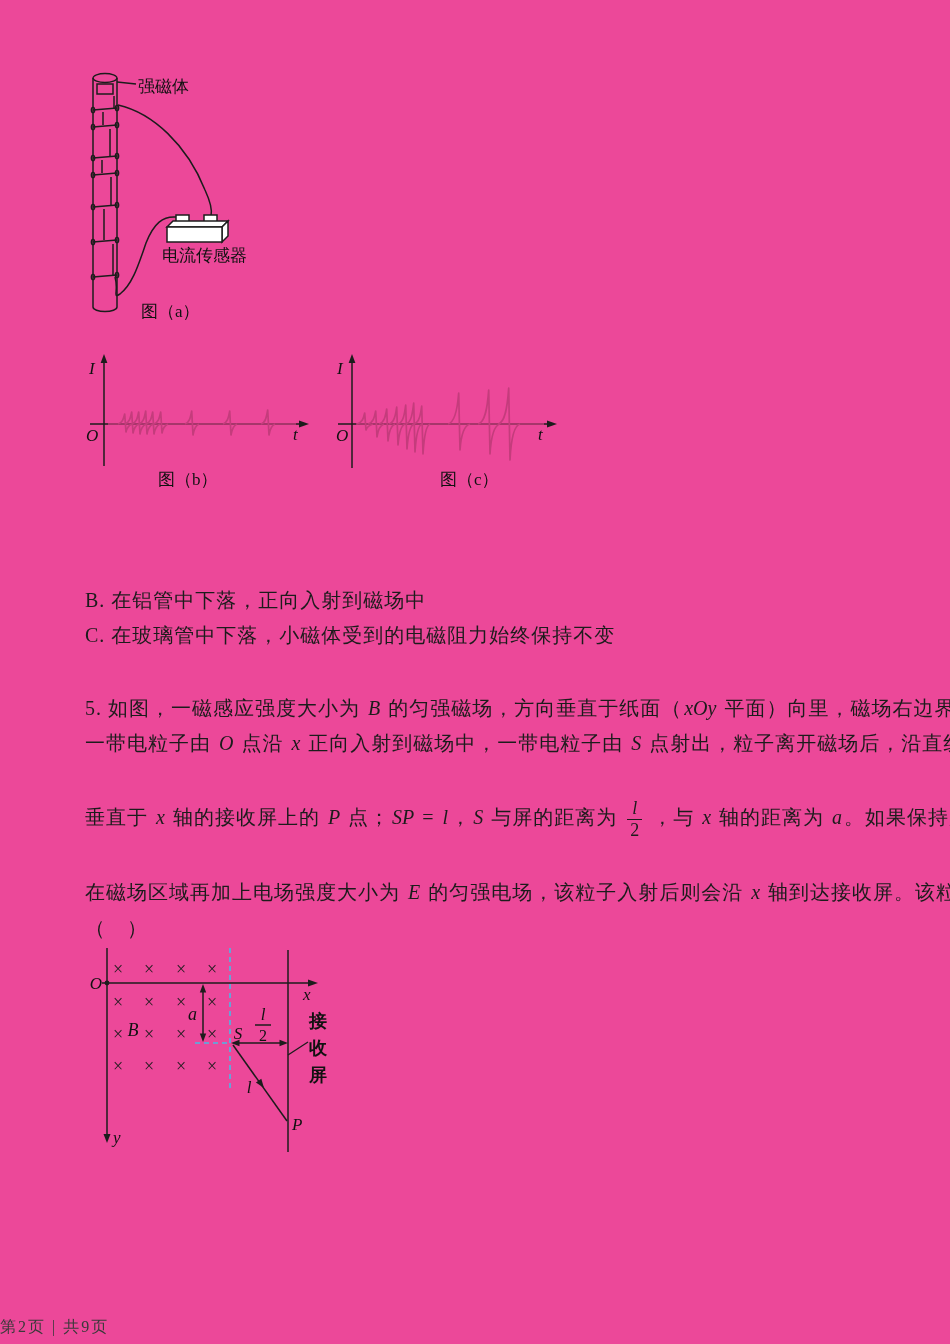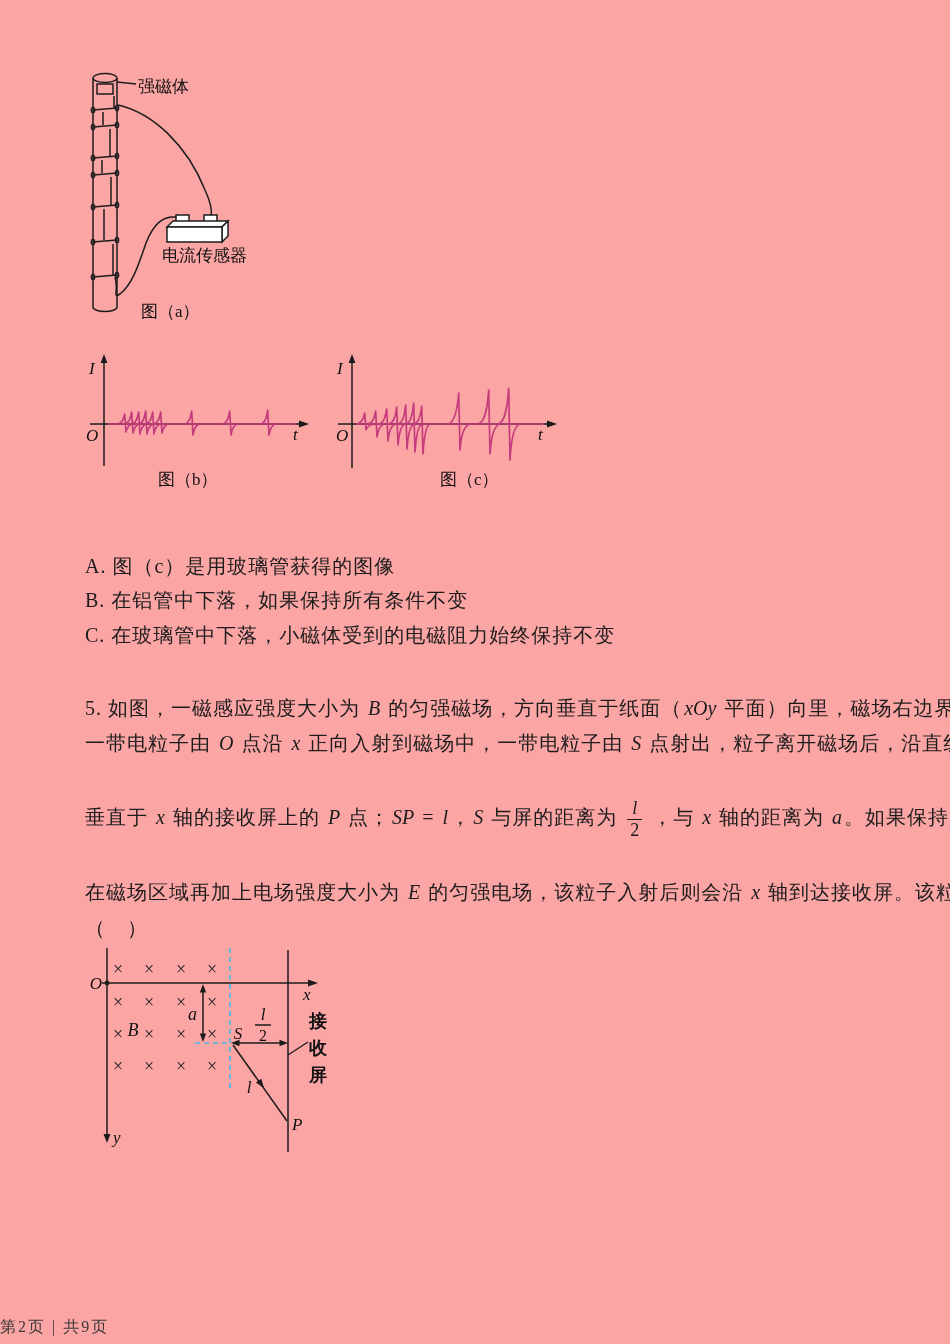--- a/index.html
+++ b/index.html
@@ -1,16 +1,16 @@
 <!DOCTYPE html>
 <html style="--wave: #c43c7c; --dash: #49b8e6;"><head>
 <meta charset="utf-8">
 <style>
   html,body{margin:0;padding:0;background:#ffffff;}
-  .page{position:relative;width:950px;height:1344px;background:#fca5a5;overflow:hidden;
+  .page{position:relative;width:950px;height:1344px;background:#ec4899;overflow:hidden;
         font-family:"Liberation Serif","DejaVu Serif",serif;color:#1c1c1c;}
   .abs{position:absolute;}
   .bodyline{position:absolute;left:85px;font-size:20px;letter-spacing:1px;white-space:nowrap;}
   .tallline{line-height:48px;}
   .var{font-style:italic;padding:0 2px;letter-spacing:0;}
   .frac{display:inline-block;vertical-align:middle;text-align:center;margin:0 4px;letter-spacing:0;}
   .fn{display:block;font-style:italic;border-bottom:1.6px solid #1c1c1c;padding:0 5px;line-height:21px;font-size:18px;}
   .fd{display:block;line-height:21px;font-size:18px;}
   .ln line,.ln path,.ln rect,.ln polygon{stroke:#1c1c1c;stroke-width:1.5;fill:none;}
   .ln ellipse{stroke:#1c1c1c;stroke-width:1.3;fill:none;}
@@ -104,22 +104,21 @@
     <polygon class="ah" points="26,2 22.6,11 29.4,11"></polygon>
     <polygon class="ah" points="231,72 221,68.6 221,75.4"></polygon>
     <line class="wave" x1="30" y1="72" x2="218" y2="72"></line>
     <path class="wave" d="M31,72 C36.2,70.5 37.5,66.5 38.7,61 L40,78 C41,74.7 42.6,73.5 47,72 M42,72 C47.2,70.5 48.5,65.5 49.7,59 L51,85 C52,77.8 53.6,73.5 58,72 M53,72 C58.2,70.5 59.5,64.5 60.7,57 L62,89 C63,79.7 64.6,73.5 69,72 M63,72 C68.2,70.5 69.5,63.5 70.7,55 L72,93 C73,81.5 74.6,73.5 79,72 M72,72 C77.2,70.5 78.5,62.5 79.7,53 L81,97 C82,83.3 83.6,73.5 88,72 M80,72 C85.2,70.5 86.5,61.5 87.7,51 L89,100 C90,84.6 91.6,73.5 96,72 M88,72 C93.2,70.5 94.5,63.0 95.7,54 L97,102 C98,85.5 99.6,73.5 104,72 M122,72 C129.2,70.5 131.5,56.5 132.7,41 L134,98 C135,83.7 137.9,73.5 144,72 M152,72 C159.2,70.5 161.5,55.0 162.7,38 L164,102 C165,85.5 167.9,73.5 174,72 M172,72 C179.2,70.5 181.5,54.0 182.7,36 L184,108 C185,88.2 187.9,73.5 194,72 "></path>
     <text class="mvar" x="11" y="22">I</text>
     <text class="mvar" x="10" y="89">O</text>
     <text class="mvar" x="212" y="88">t</text>
     <text class="cjk" x="114" y="133">图（c）</text>
   </svg>
 
-  <div class="bodyline" style="top:553px">A. 图（c）是用玻璃管获得的图像</div>
-  <div class="bodyline" style="top:587px">B. 在铝管中下落，如果保持所有条件不变</div>
+  <div class="bodyline" style="top:587px">B. 在铝管中下落，正向入射到磁场中</div>
   <div class="bodyline" style="top:622px">C. 在玻璃管中下落，小磁体受到的电磁阻力始终保持不变</div>
 
   <div class="bodyline" style="top:695px"><span>5. 如图，一磁感应强度大小为 </span><span class="var">B</span><span> 的匀强磁场，方向垂直于纸面（</span><span class="var">xOy</span><span> 平面）向里，磁场右边界与 </span></div>
   <div class="bodyline" style="top:730px"><span>一带电粒子由 </span><span class="var">O</span><span> 点沿 </span><span class="var">x</span><span> 正向入射到磁场中，一带电粒子由 </span><span class="var">S</span><span> 点射出，粒子离开磁场后，沿直线运动打在</span></div>
   <div class="bodyline tallline" style="top:793px"><span>垂直于 </span><span class="var">x</span><span> 轴的接收屏上的 </span><span class="var">P</span><span> 点；</span><span class="var">SP</span><span> = </span><span class="var">l</span><span>，</span><span class="var">S</span><span> 与屏的距离为 </span><span class="frac"><span class="fn">l</span><span class="fd">2</span></span><span> ，与 </span><span class="var">x</span><span> 轴的距离为 </span><span class="var">a</span><span>。如果保持所有条件不变，</span></div>
   <div class="bodyline" style="top:879px"><span>在磁场区域再加上电场强度大小为 </span><span class="var">E</span><span> 的匀强电场，该粒子入射后则会沿 </span><span class="var">x</span><span> 轴到达接收屏。该粒子的比荷为</span></div>
   <div class="bodyline" style="top:915px"><span>（　）</span></div>
 
   <div class="abs" style="left:75px;top:940px;width:290px;height:220px">
     <svg width="290" height="220" viewBox="0 0 290 220">

